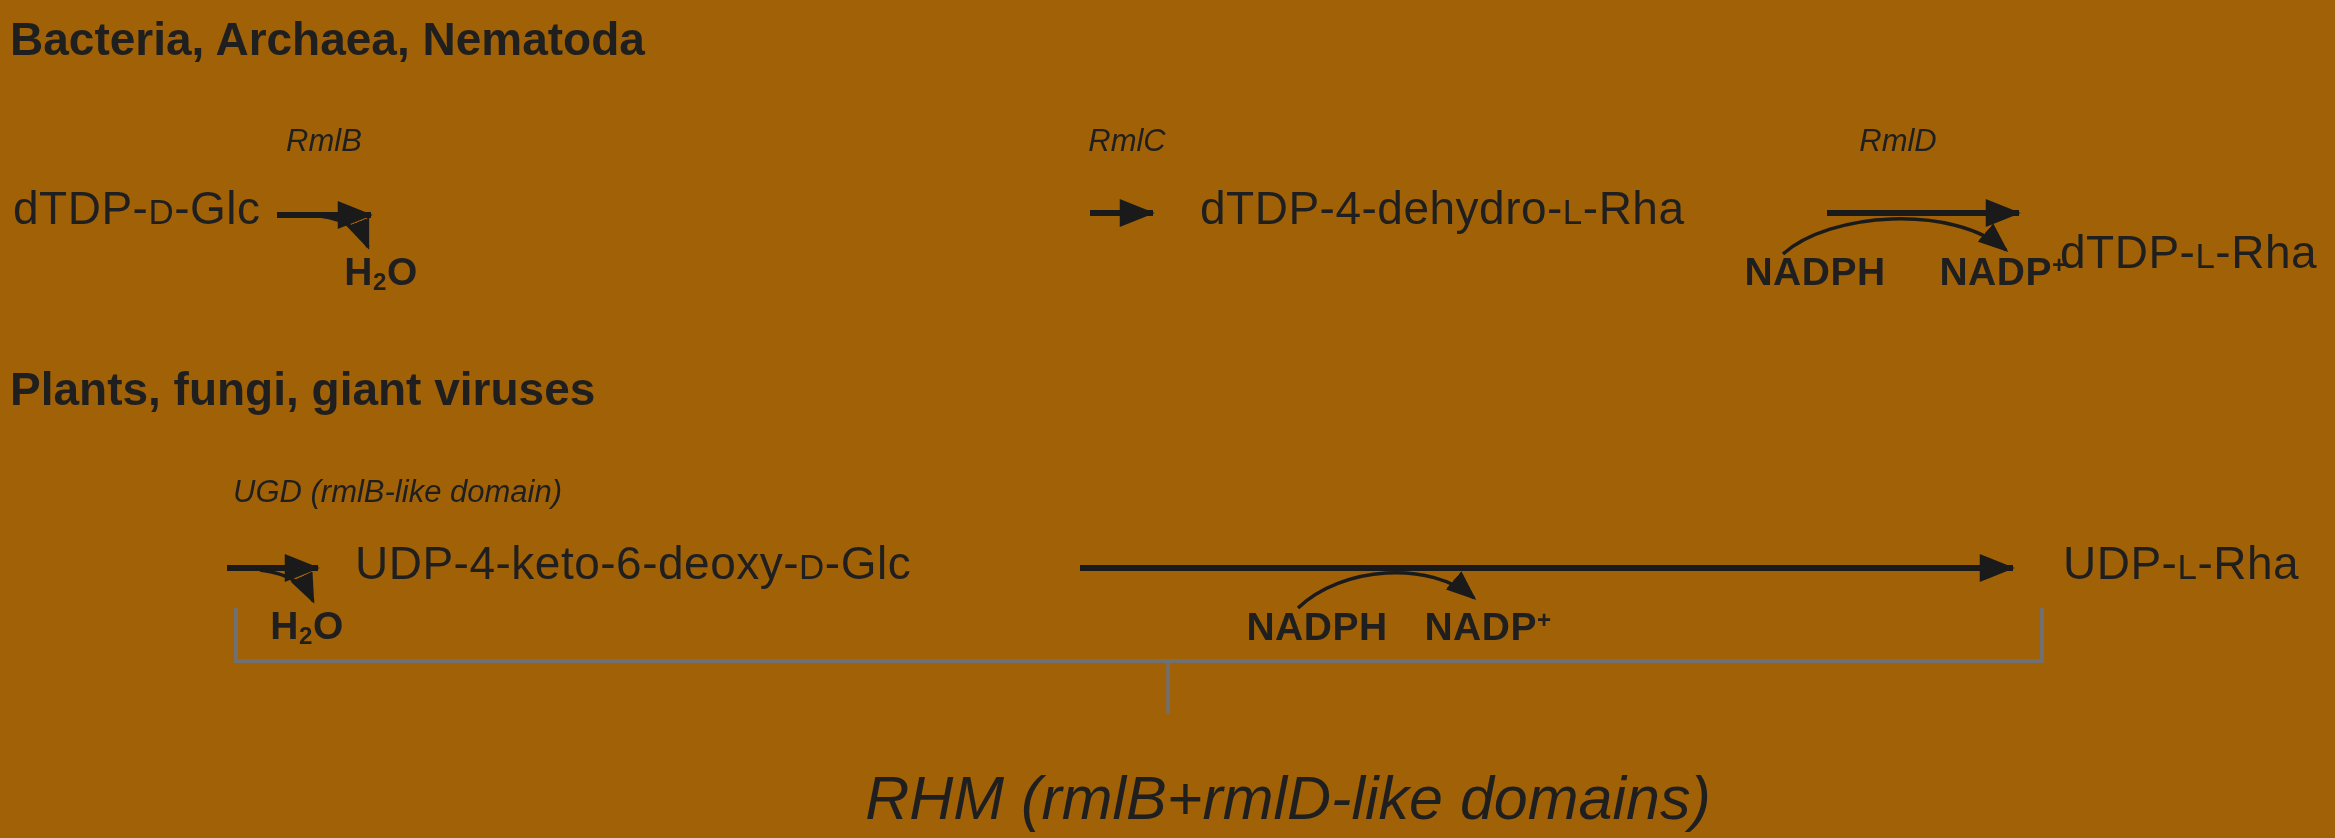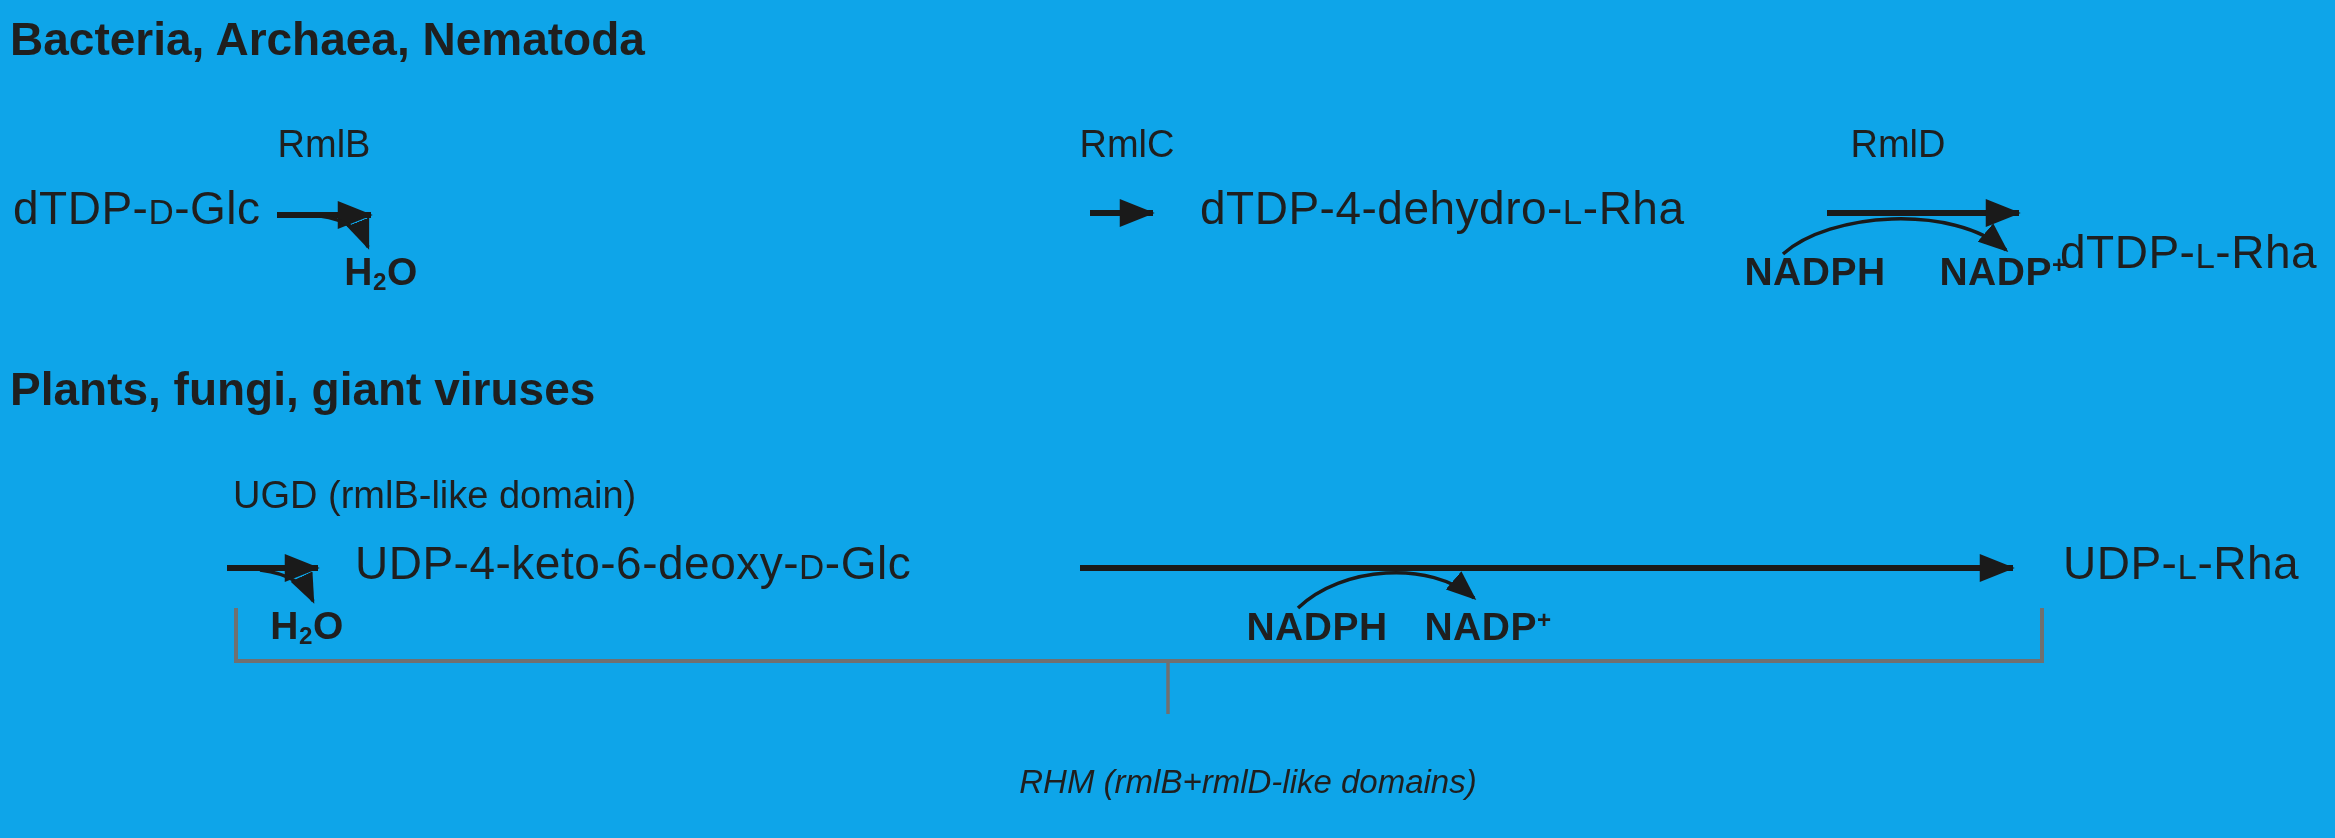--- a/index.html
+++ b/index.html
@@ -1,28 +1,28 @@
 <!DOCTYPE html>
 <html><head>
 <meta charset="utf-8">
 <style>
   :root { --ink:#1f1f1f; --bracket:#707070; }
   html,body { margin:0; padding:0; background:#ffffff; }
   .canvas {
     position:relative; width:2335px; height:838px;
-    background:#0ea5e9; overflow:hidden;
+    background:#a16207; overflow:hidden;
     font-family:"Liberation Sans","DejaVu Sans",sans-serif;
   }
   svg.layer { position:absolute; left:0; top:0; }
   .t { position:absolute; white-space:nowrap; color:var(--ink); }
   .header   { font-weight:700; font-size:46px; }
   .compound { font-size:46px; letter-spacing:0.5px; }
-  .enzyme   { font-size:38px; }
+  .enzyme   { font-style:italic; font-size:31px; }
   .cof      { font-size:39px; font-weight:600; letter-spacing:0.5px; }
-  .fusion   { font-style:italic; font-size:33px; }
+  .fusion   { font-style:italic; font-size:61px;margin-left:40px; }
   .ctr      { transform:translateX(-50%); }
   .sc  { font-size:0.76em; }
   .sub { font-size:0.62em; vertical-align:-0.22em; }
   .sup { font-size:0.62em; vertical-align:0.5em; }
 </style>
 </head>
 <body>
 
 <div class="canvas">
 

